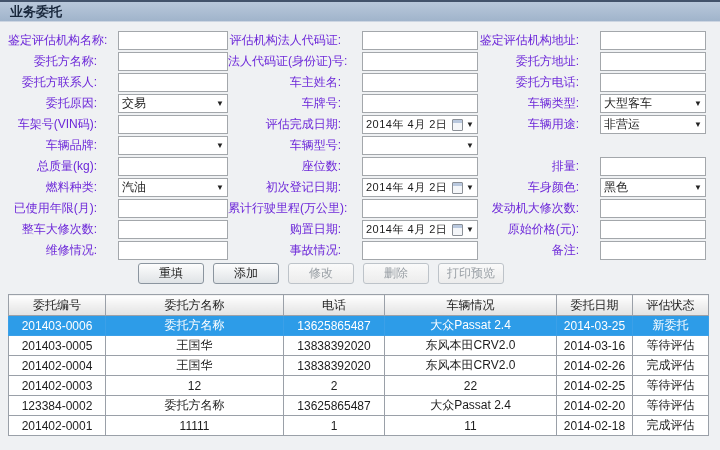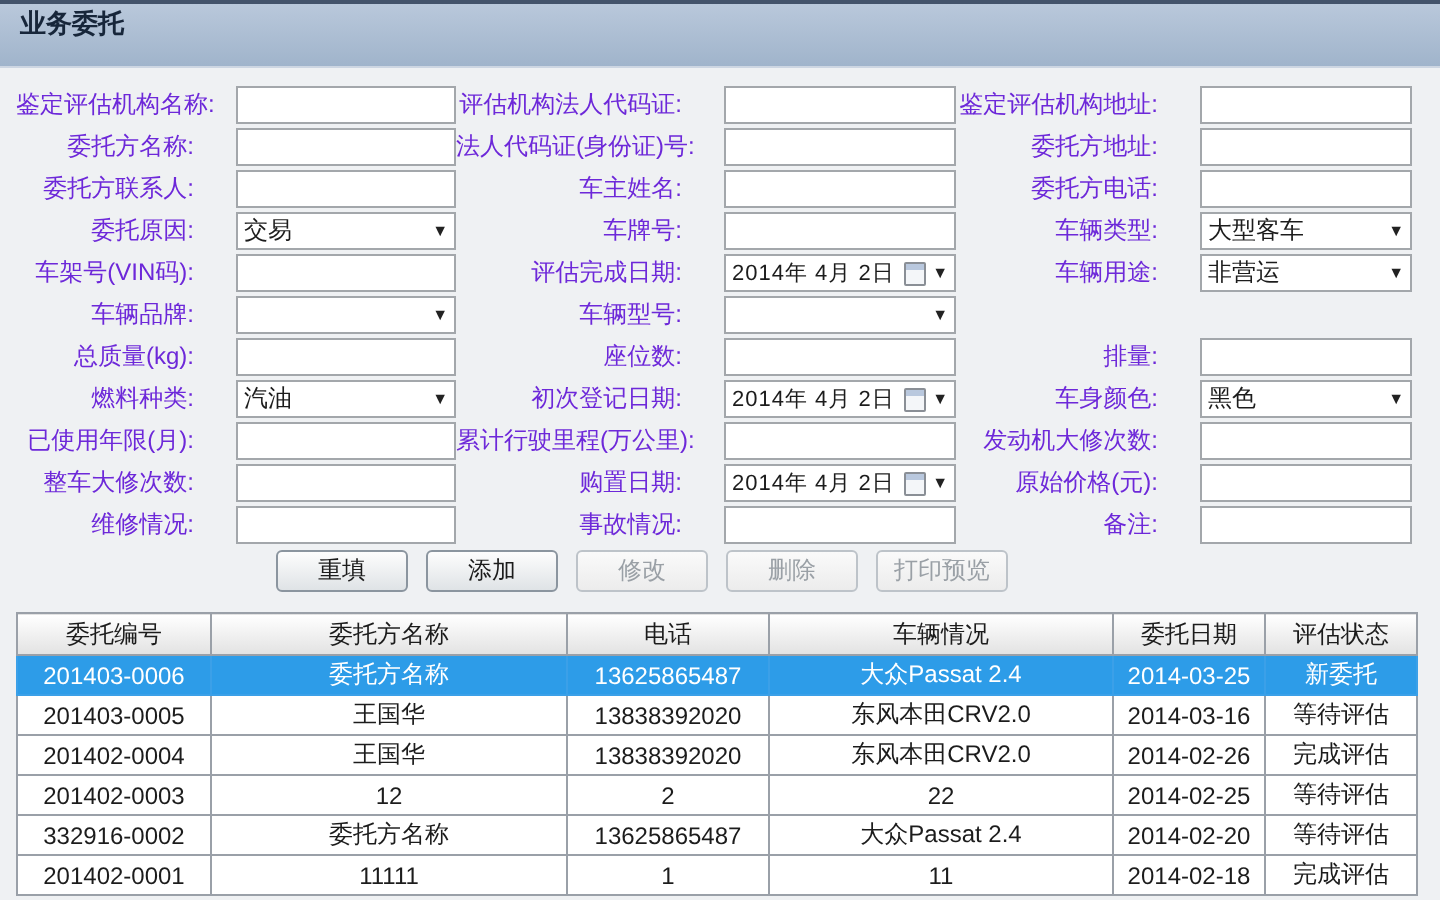--- a/index.html
+++ b/index.html
@@ -4,21 +4,21 @@
 <style>
   * { box-sizing: border-box; }
   html,body { margin:0; padding:0; }
   body {
     width:720px; height:450px; overflow:hidden;
     background:#eff1f3;
     font-family:"Liberation Sans", sans-serif;
     font-size:12px; color:#1c1c1c;
   }
   .titlebar {
-    height:34px; border-top:2px solid #43536b;
+    height:22px; border-top:2px solid #43536b;
     background:linear-gradient(180deg,#b9c8db,#a0b4cb);
     border-bottom:1px solid #cdd6e2;
     padding:0 0 0 10px; line-height:19px;
     font-weight:bold; font-size:13px; color:#17263a;
   }
   .form-area { padding-top:8px; }
   .form-row { height:21px; display:flex; align-items:center; padding-left:8px; }
   .cell { display:flex; align-items:center; }
   .lbl { text-align:right; padding-right:21px; white-space:nowrap; color:#6d28d9; }
   .c0 .lbl { width:110px; } .c0 .ctl { width:110px; }
@@ -312,21 +312,21 @@
         </tr>
         <tr>
           <td>201402-0003</td>
           <td>12</td>
           <td>2</td>
           <td>22</td>
           <td>2014-02-25</td>
           <td>等待评估</td>
         </tr>
         <tr>
-          <td>332916-0002</td>
+          <td>123384-0002</td>
           <td>委托方名称</td>
           <td>13625865487</td>
           <td>大众Passat 2.4</td>
           <td>2014-02-20</td>
           <td>等待评估</td>
         </tr>
         <tr>
           <td>201402-0001</td>
           <td>11111</td>
           <td>1</td>

